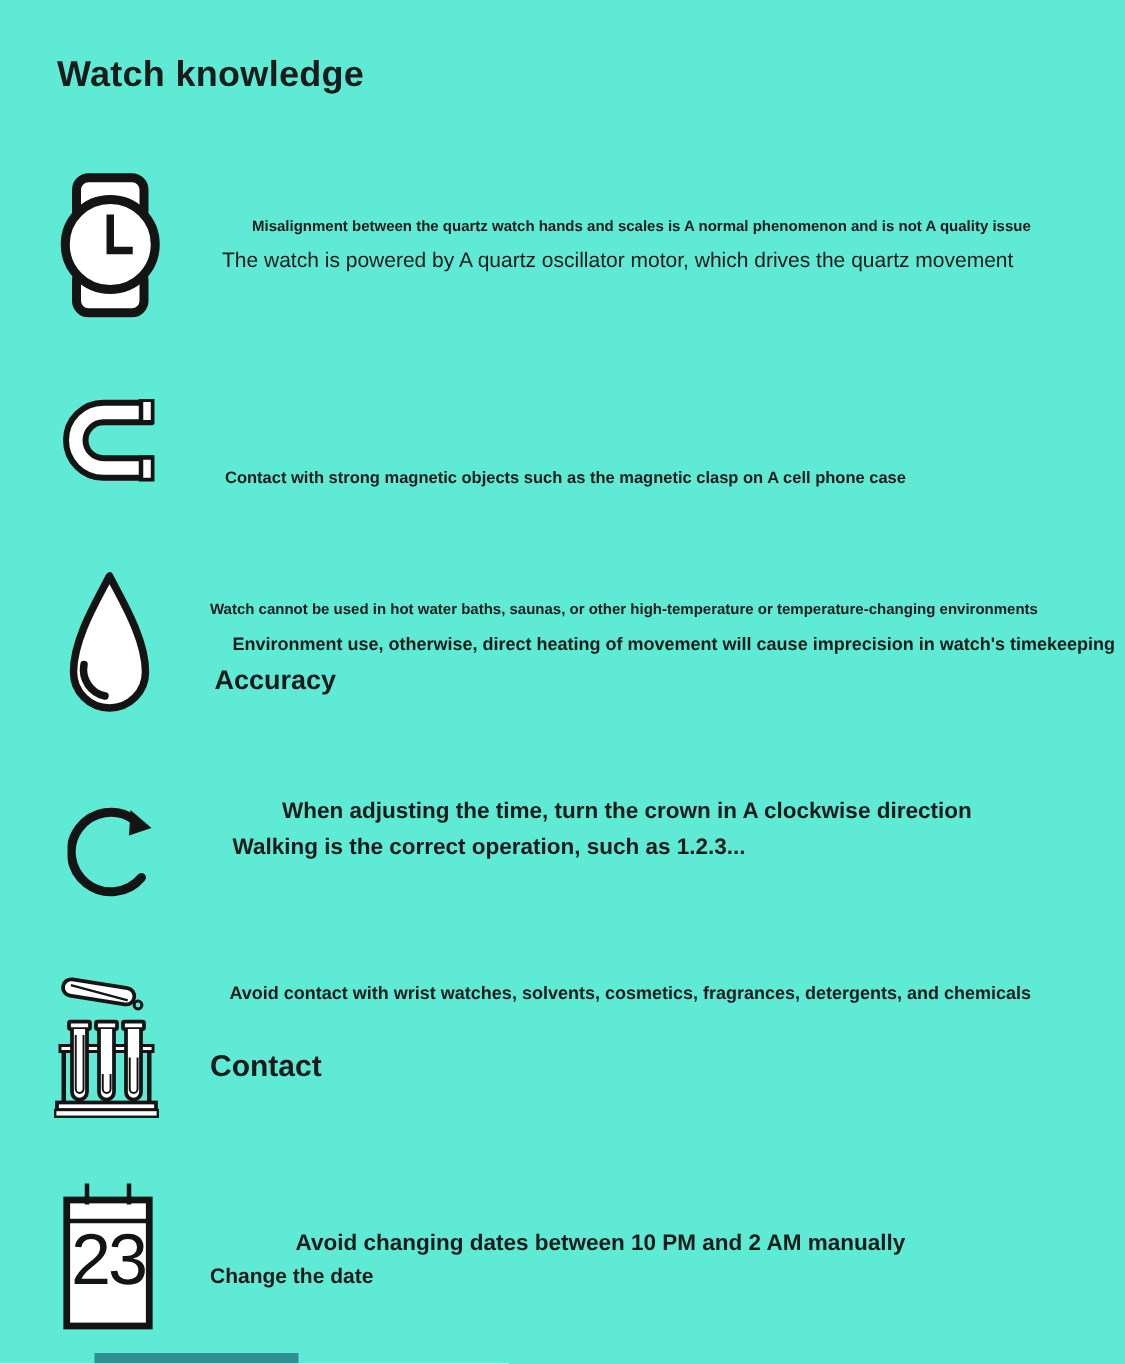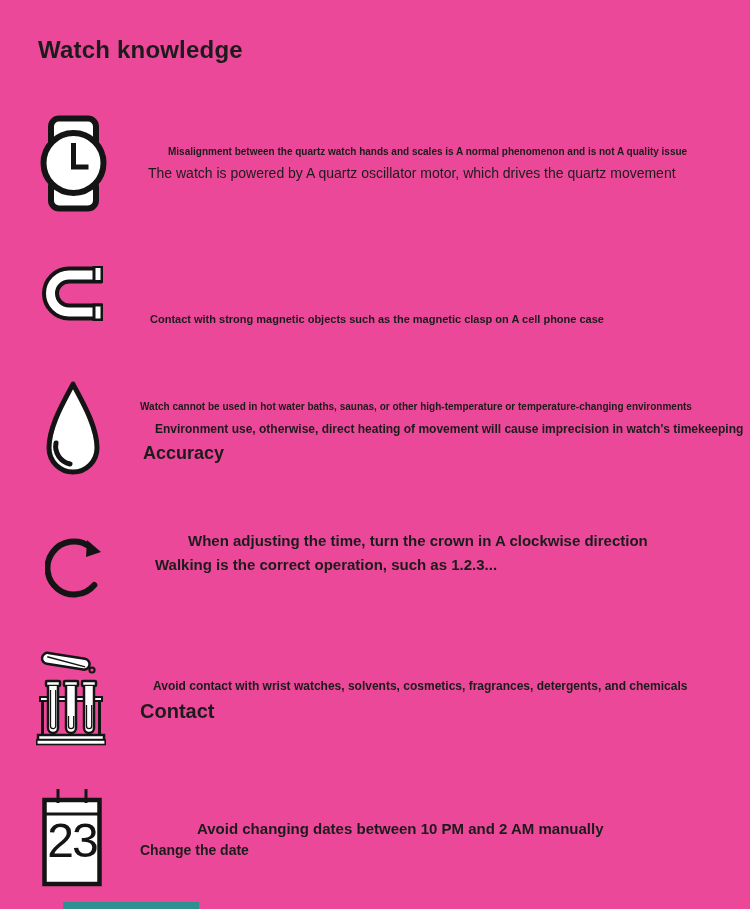--- a/index.html
+++ b/index.html
@@ -29,38 +29,38 @@
   .s2-l2{left:143px;top:443px;font-size:18px;font-weight:700;}
 
   
   .icon-rotate{left:45px;top:528px;}
   .s3-l0{left:188px;top:532px;font-size:15px;font-weight:700;}
   .s3-l1{left:155px;top:556px;font-size:15px;font-weight:700;}
   .s3-l2{left:152px;top:580px;font-size:15px;font-weight:700;}
 
   
   .icon-tubes{left:36px;top:648px;}
-  .s4-l0{left:153px;top:680px;font-size:12px;font-weight:700;}
+  .s4-l0{left:153px;top:656px;font-size:12px;font-weight:700;}
   .s4-l1{left:140px;top:700px;font-size:20px;font-weight:700;}
 
   
   .icon-calendar{left:42px;top:788px;}
   .calendar-number{
     position:absolute;left:42px;top:812px;width:60px;height:58px;line-height:58px;
     text-align:center;font-size:48px;font-weight:400;letter-spacing:-2px;color:#141414;
   }
   .s5-l0{left:197px;top:820px;font-size:15px;font-weight:700;}
   .s5-l1{left:140px;top:842px;font-size:14px;font-weight:700;}
 
   .accent-bar{position:absolute;left:63px;top:902px;width:136px;height:7px;}
 </style>
 </head>
 <body>
 
-<div class="page" style="background: #ec4899;">
+<div class="page" style="background: #5eead4;">
 
   <h1 class="line title">Watch knowledge</h1>
 
   <div class="icon icon-watch">
     <svg width="67" height="97" viewBox="0 0 67 97">
       <rect x="11" y="3.5" width="45" height="30" rx="8" fill="#fff" stroke="#141414" stroke-width="6"></rect>
       <rect x="11" y="63.5" width="45" height="30" rx="8" fill="#fff" stroke="#141414" stroke-width="6"></rect>
       <circle cx="33.5" cy="48" r="30" fill="#fff" stroke="#141414" stroke-width="6"></circle>
       <path d="M33.5 28 V52 H48.5" fill="none" stroke="#141414" stroke-width="5"></path>
     </svg>

